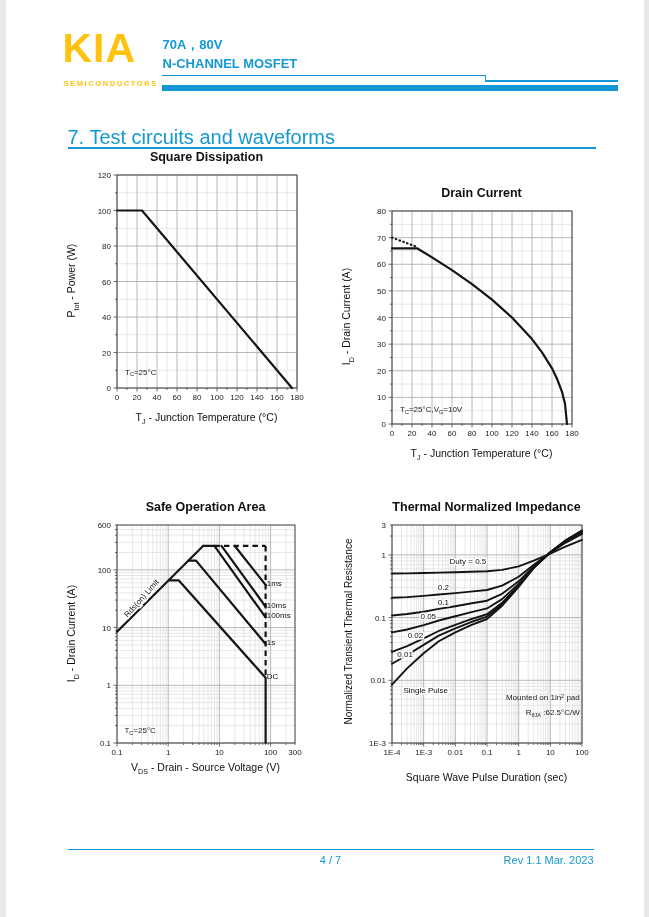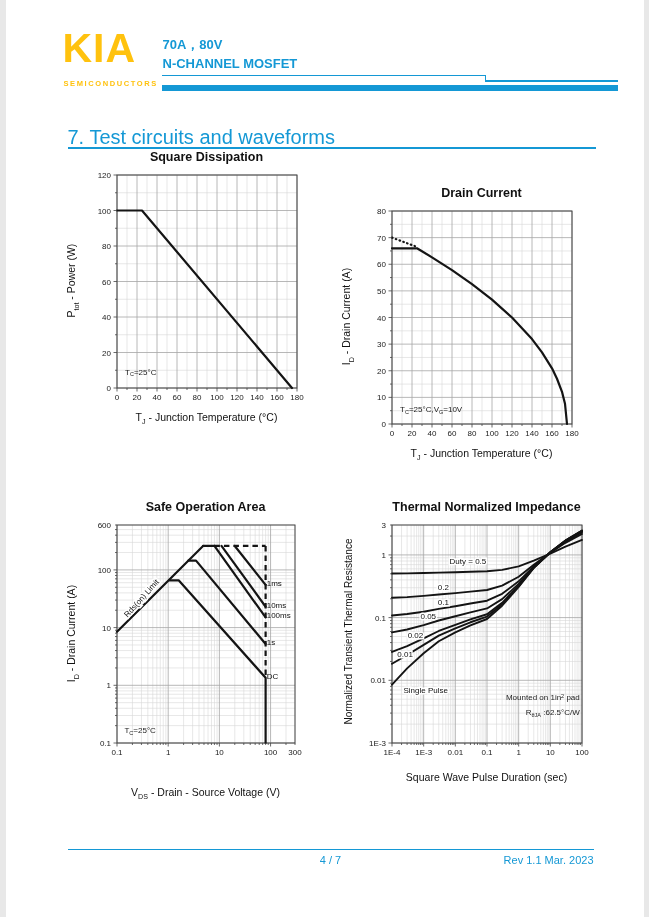--- a/index.html
+++ b/index.html
@@ -393,21 +393,21 @@
         <text x="81.19177243485316" y="238" text-anchor="middle" class="tick">1</text>
         <text x="132.38354486970633" y="238" text-anchor="middle" class="tick">10</text>
         <text x="183.57531730455943" y="238" text-anchor="middle" class="tick">100</text>
         <text x="208" y="238" text-anchor="middle" class="tick">300</text>
         <text x="24" y="229" text-anchor="end" class="tick">0.1</text>
         <text x="24" y="171.29982190949508" text-anchor="end" class="tick">1</text>
         <text x="24" y="113.59964381899017" text-anchor="end" class="tick">10</text>
         <text x="24" y="55.899465728485296" text-anchor="end" class="tick">100</text>
         <text x="24" y="11" text-anchor="end" class="tick">600</text>
       </svg>
-    <div class="axlab" style="left:56px;top:286px;width:178px;"><span>V</span><sub>DS</sub><span> - Drain - Source Voltage (V)</span></div>
+    <div class="axlab" style="left:56px;top:261px;width:178px;"><span>V</span><sub>DS</sub><span> - Drain - Source Voltage (V)</span></div>
   </div>
 
   <div class="chart" style="left:330px;top:500px;">
     <div class="ctitle" style="left:56px;top:0;width:190px;">Thermal Normalized Impedance</div>
     <div class="axlab" style="left:-113px;top:126px;width:250px;font-size:10px;transform:rotate(-90deg);"><span>Normalized Transient Thermal Resistance</span></div>
     <svg width="230" height="250" style="left:26px;top:17px;">
         <line x1="39.5326165293594" y1="8" x2="39.5326165293594" y2="226" stroke="#d6d6d6" stroke-width="0.6"></line>
         <line x1="45.108839732789306" y1="8" x2="45.108839732789306" y2="226" stroke="#d6d6d6" stroke-width="0.6"></line>
         <line x1="49.0652330587188" y1="8" x2="49.0652330587188" y2="226" stroke="#d6d6d6" stroke-width="0.6"></line>
         <line x1="52.13405013730726" y1="8" x2="52.13405013730726" y2="226" stroke="#d6d6d6" stroke-width="0.6"></line>

